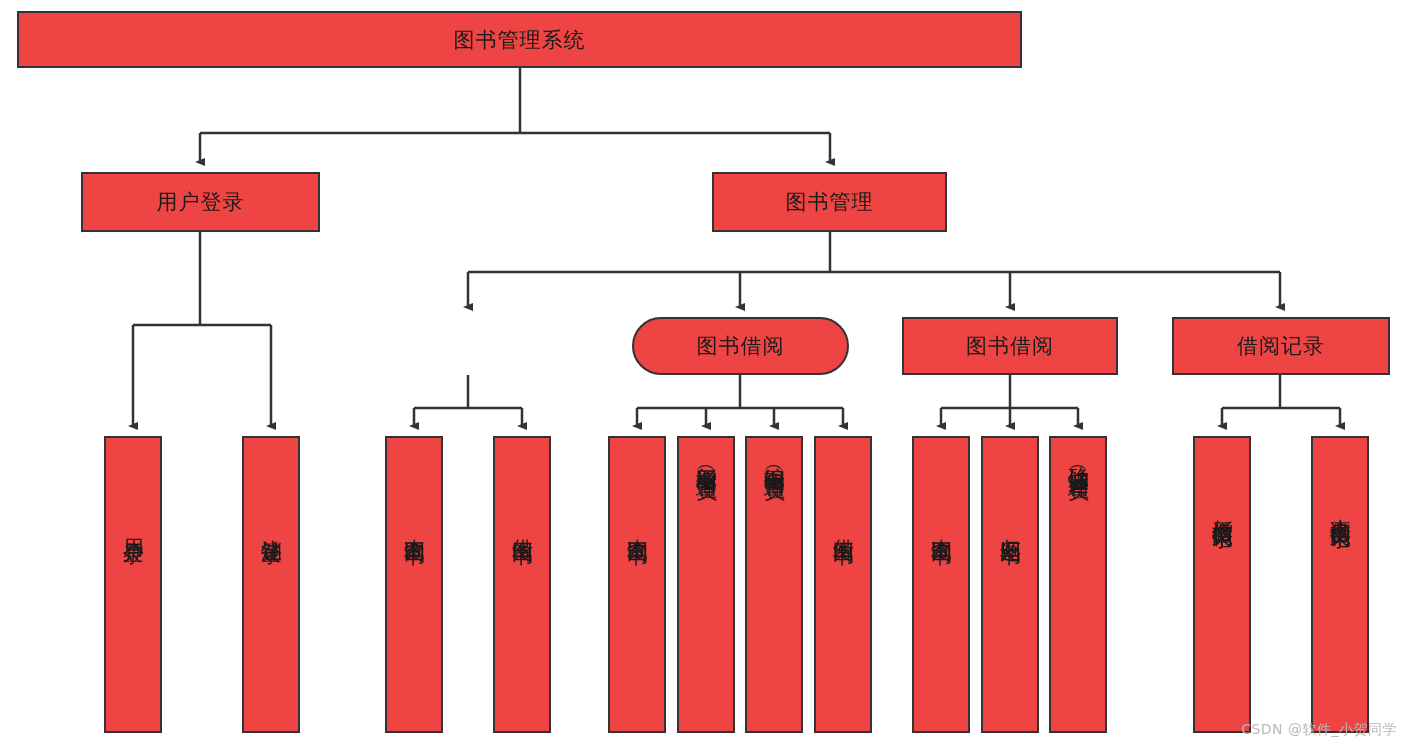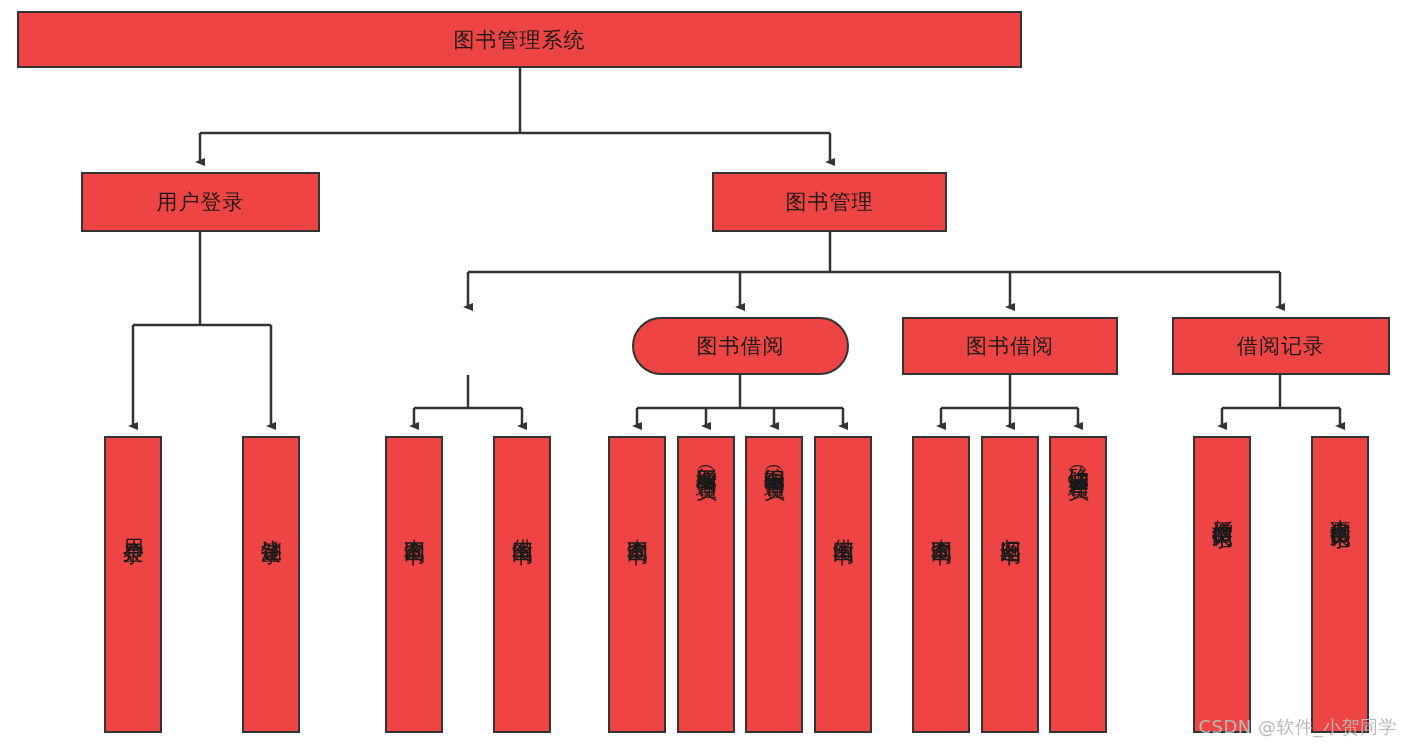--- a/index.html
+++ b/index.html
@@ -60,21 +60,21 @@
   .leaf-med .vtext {
     margin-top: 58px;
   }
   .leaf-tall .vtext {
     margin-top: 6px;
   }
   #watermark {
     position: absolute;
     right: 8px;
     bottom: 8px;
-    font-size: 18px;
+    font-size: 14px;
     color: #b9b9b9;
     letter-spacing: 0.5px;
     white-space: nowrap;
   }
 </style>
 </head>
 <body>
 
 <div id="diagram-root">
 

